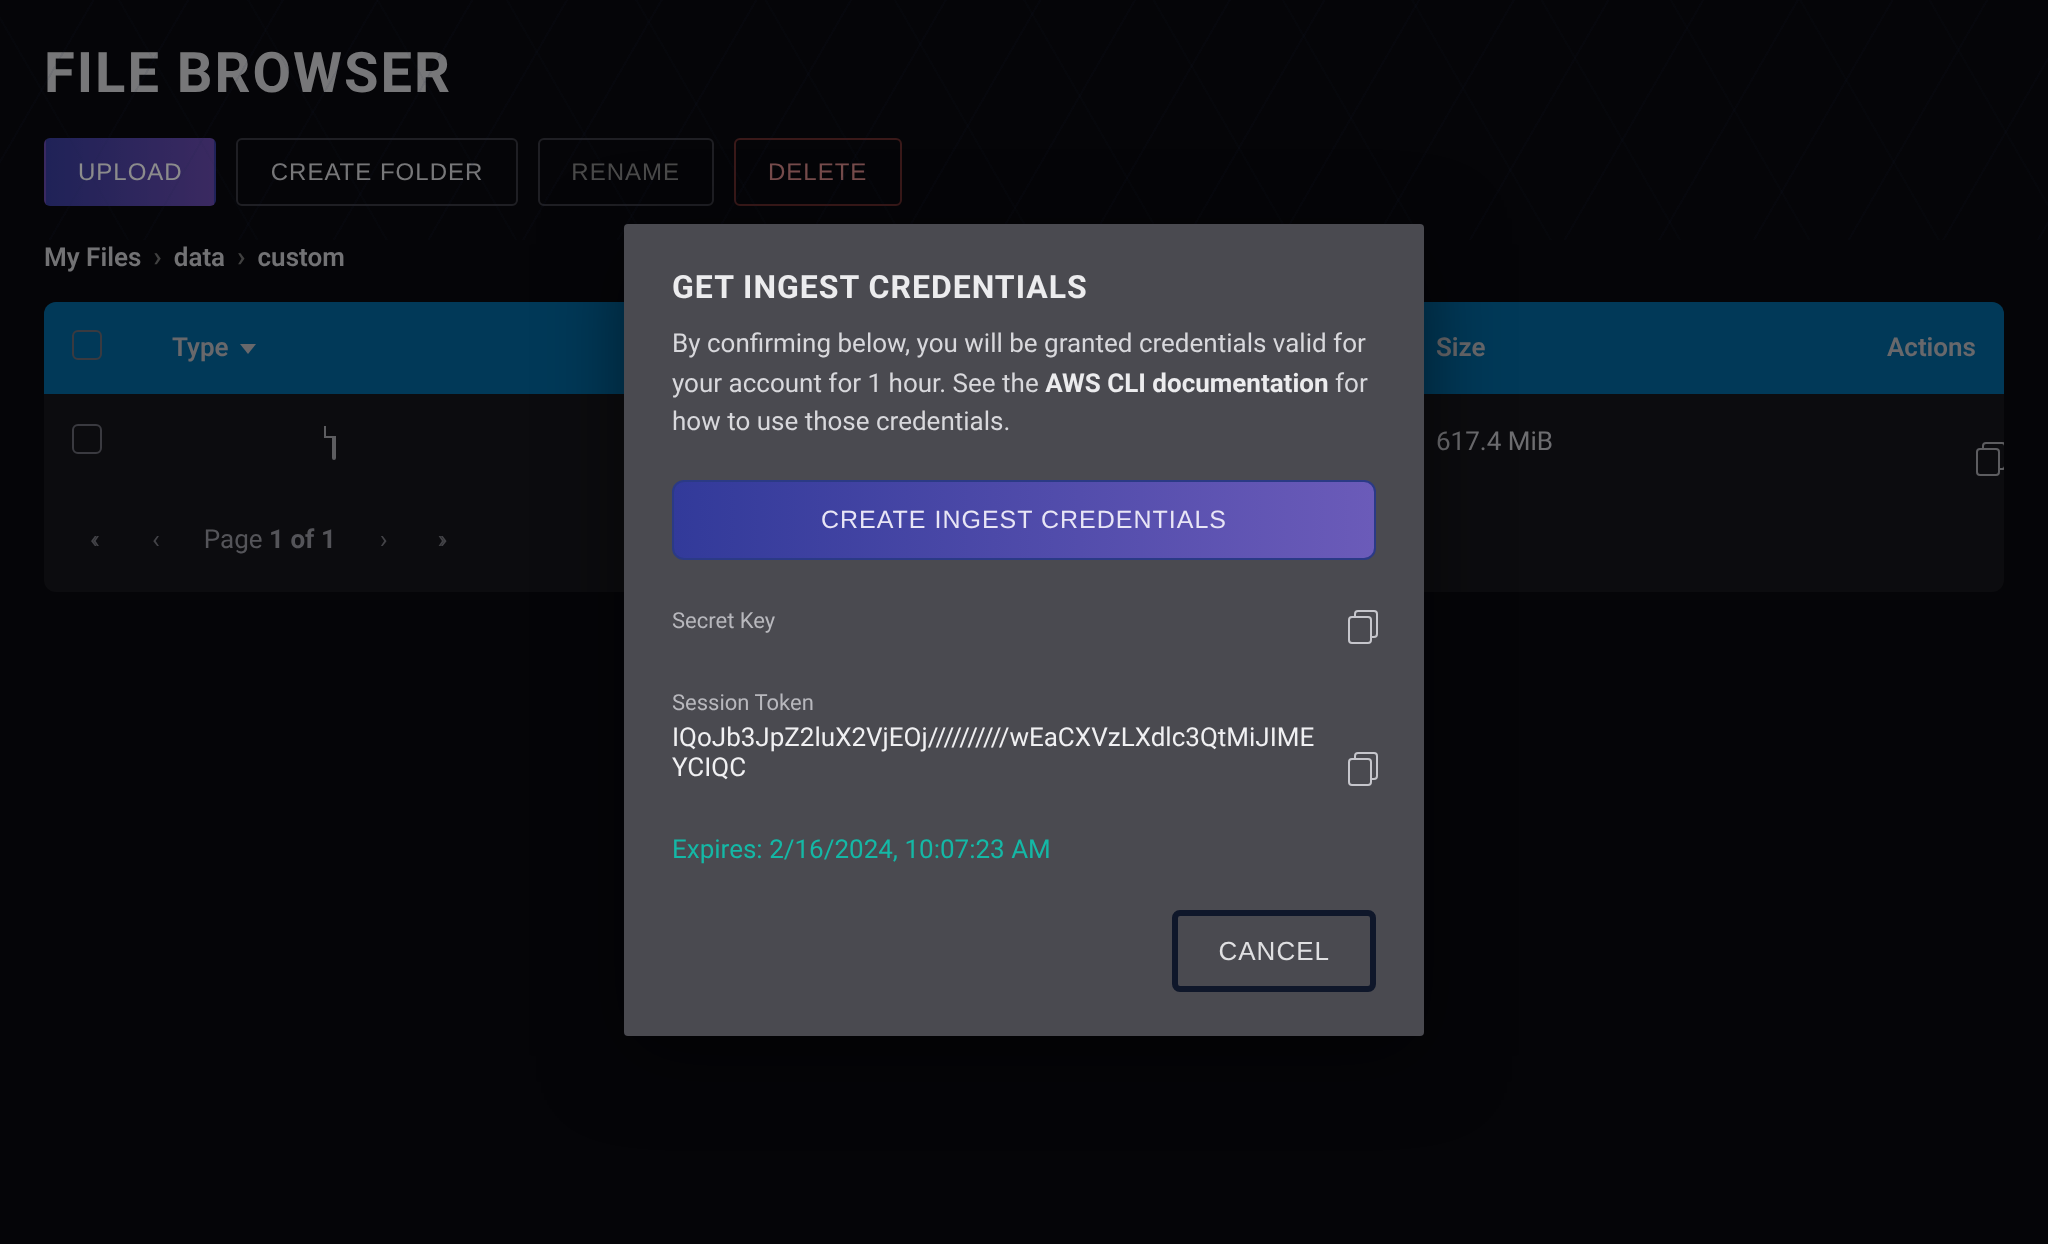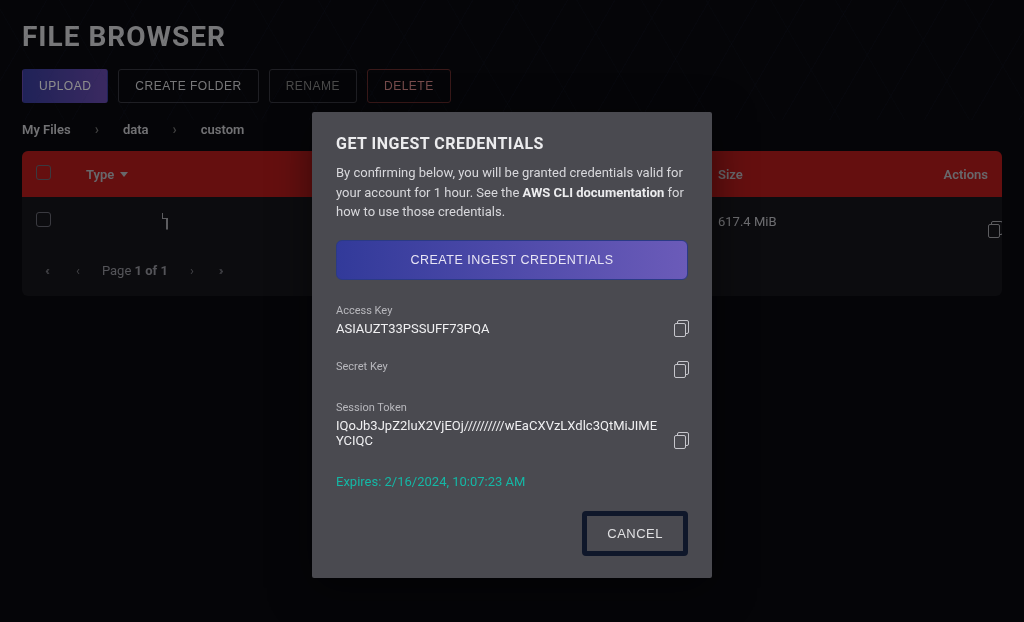--- a/index.html
+++ b/index.html
@@ -54,40 +54,40 @@
       background: linear-gradient(90deg, #3a3fa0, #6b4cb1);
       border-color: transparent;
       color: #fff;
     }
     .btn.danger { border-color: #6b2e2e; color: #d98a8a; }
     .btn.muted  { color: #888; }
 
     .breadcrumb {
       display: flex;
       align-items: center;
-      gap: 24px;
+      gap: 6px;
       font-size: 13px;
       font-weight: 600;
       color: #cfcfd4;
       margin-bottom: 14px;
     }
     .crumb-sep { color: #777; font-size: 14px; }
 
     .table {
       background: #17171c;
       border-radius: 6px;
       overflow: hidden;
     }
     .thead, .trow {
       display: grid;
       grid-template-columns: 50px 150px 1fr 180px 150px 120px;
       align-items: center;
       padding: 0 14px;
     }
-    .thead { height: 46px; background: #b91c1c; color: #bdbdc4; font-size: 13px; font-weight: 600; }
+    .thead { height: 46px; background: #0369a1; color: #bdbdc4; font-size: 13px; font-weight: 600; }
     .trow  { height: 48px; color: #c6c6cc; font-size: 13px; }
     .th-sort { display: inline-flex; align-items: center; gap: 6px; }
     .chev-down-sm {
       display: inline-block;
       width: 0; height: 0;
       border-left: 4px solid transparent;
       border-right: 4px solid transparent;
       border-top: 5px solid #bdbdc4;
     }
     .checkbox {
@@ -155,21 +155,21 @@
     .cred-row { display: flex; align-items: flex-end; gap: 10px; }
     .cred-col { flex: 1; min-width: 0; }
     .cred-label   { font-size: 11px; color: #b8b8bd; margin-bottom: 4px; }
     .cred-value   { font-size: 13px; color: #f0f0f2; word-break: break-all; }
     .modal .copy-icon::before, .modal .copy-icon::after { border-color: #c6c6cc; }
     .modal .copy-icon::after { background: #4a4a50; }
     .expires { margin-top: 26px; font-size: 13px; color: #14b8a6; }
     .modal-footer { display: flex; justify-content: flex-end; margin-top: 22px; }
     .cancel-btn {
       padding: 10px 20px;
-      border: 5px solid #0f172a; border-radius: 4px;
+      border: 3px solid #0f172a; border-radius: 4px;
       background: transparent; color: #e0e0e2;
       font-size: 13px; letter-spacing: 0.5px; cursor: pointer; text-align: right;
     }
   </style>
 </head>
 <body>
 
 <div class="page">
   <h1 class="page-title">FILE BROWSER</h1>
 
@@ -224,29 +224,20 @@
 
 <div class="modal-backdrop">
   <div class="modal">
     <div class="modal-title">GET INGEST CREDENTIALS</div>
     <div class="modal-body">
       <span>By confirming below, you will be granted credentials valid for your account for 1 hour. See the </span><span class="doc-link">AWS CLI documentation</span><span> for how to use those credentials.</span>
     </div>
 
     <button class="big-btn">CREATE INGEST CREDENTIALS</button>
 
-    <div class="cred-block">
-      <div class="cred-row">
-        <div class="cred-col">
-          <div class="cred-label">Access Key</div>
-          <div class="cred-value">ASIAUZT33PSSUFF73PQA</div>
-        </div>
-        <span class="copy-icon"></span>
-      </div>
-    </div>
 
     <div class="cred-block">
       <div class="cred-row">
         <div class="cred-col">
           <div class="cred-label">Secret Key</div>
         </div>
         <span class="copy-icon"></span>
       </div>
     </div>
 

